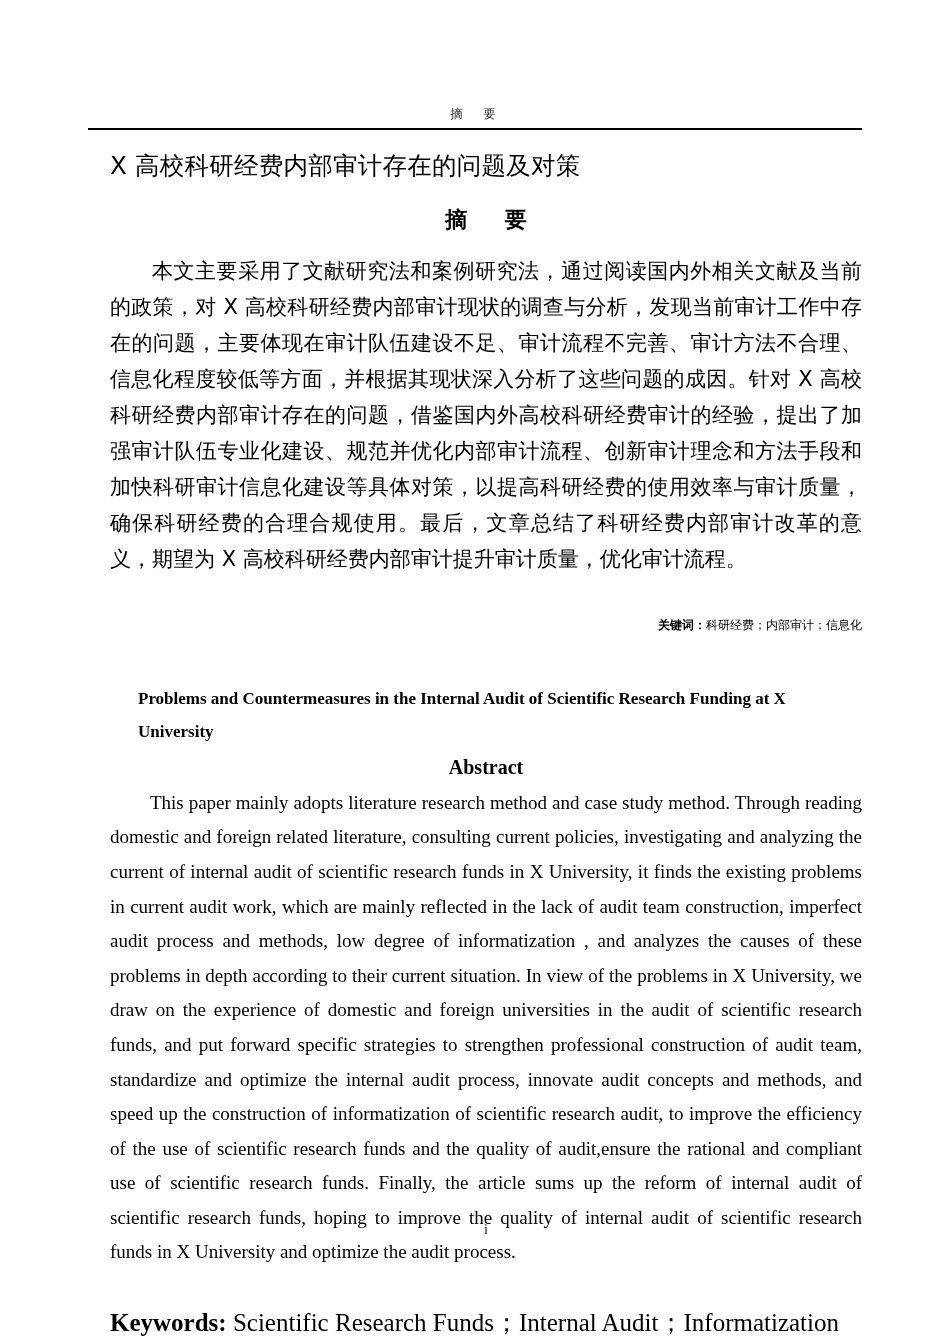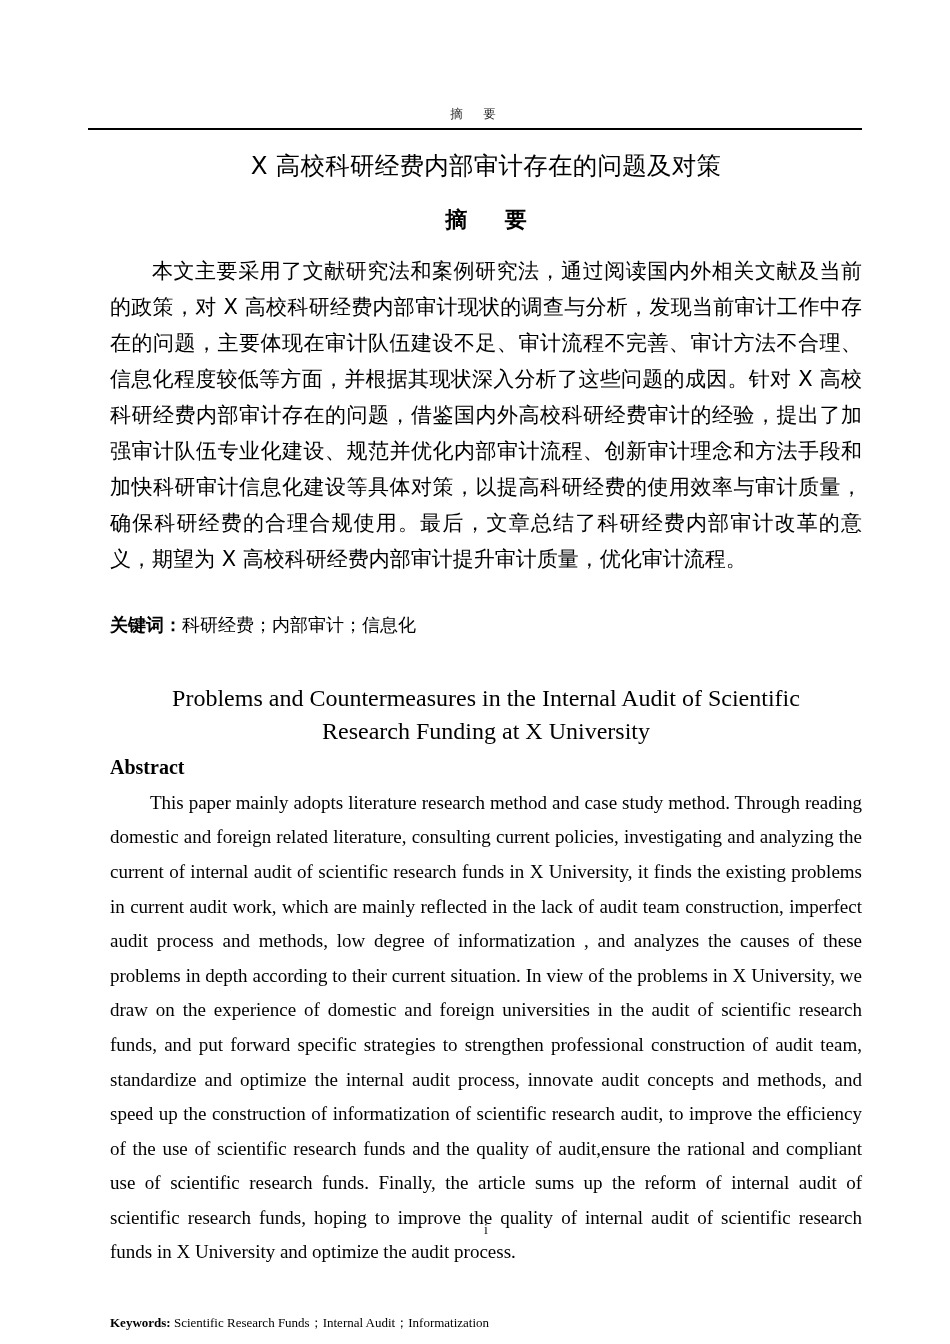--- a/index.html
+++ b/index.html
@@ -51,21 +51,20 @@
   
   .content {
     position: absolute;
     left: 110px;
     top: 140px;
     width: 752px;
   }
 
   
   .cn-title {
-    text-align: center;
     font-family: "DejaVu Sans", "Liberation Sans", sans-serif;
     font-size: 24.5px;
     font-weight: 400;
     line-height: 1.5;
     margin: 8px 0 0 0;
     letter-spacing: 0.01em;
   }
 
   .cn-abstract-heading {
     text-align: center;
@@ -86,66 +85,66 @@
     line-height: 36px;
     text-align: justify;
     text-justify: inter-ideograph;
     text-indent: 2em;
     letter-spacing: 0;
   }
 
   .cn-keywords {
     margin: 33px 0 0 0;
     font-family: "DejaVu Sans", "Liberation Sans", sans-serif;
-    font-size: 18px;
+    font-size: 12px;
     line-height: 30px;
-    text-align: left;
+    text-align: right;
   }
   .cn-keywords .kw-label {
     font-weight: 700;
   }
   .cn-keywords .kw-value {
     font-weight: 400;
   }
 
   
   .en-title {
     margin: 42px 0 0 0;
-    text-align: center;
-    font-family: "Liberation Serif", "DejaVu Serif", serif;
-    font-weight: 400;
-    font-size: 24px;
+    text-align: left;
+    font-family: "Liberation Serif", "DejaVu Serif", serif;
+    font-weight: 700;
+    font-size: 17px;
     line-height: 33px;
     padding: 0 28px;
   }
 
   .en-abstract-heading {
     margin: 4px 0 0 0;
-    text-align: left;
+    text-align: center;
     font-family: "Liberation Serif", "DejaVu Serif", serif;
     font-weight: 700;
     font-size: 20px;
     line-height: 30px;
   }
 
   
   .en-body {
     margin: 4px 0 0 0;
     font-family: "Liberation Serif", "DejaVu Serif", serif;
     font-size: 19px;
     line-height: 34.6px;
     text-align: justify;
     text-indent: 2.1em;
     hyphens: none;
   }
 
   .en-keywords {
     margin: 38px 0 8px 0;
     font-family: "Liberation Serif", "DejaVu Serif", serif;
-    font-size: 13px;
+    font-size: 25px;
     line-height: 30px;
     text-align: left;
   }
   .en-keywords .kw-label {
     font-weight: 700;
   }
   .en-keywords .kw-value {
     font-weight: 400;
   }
 

